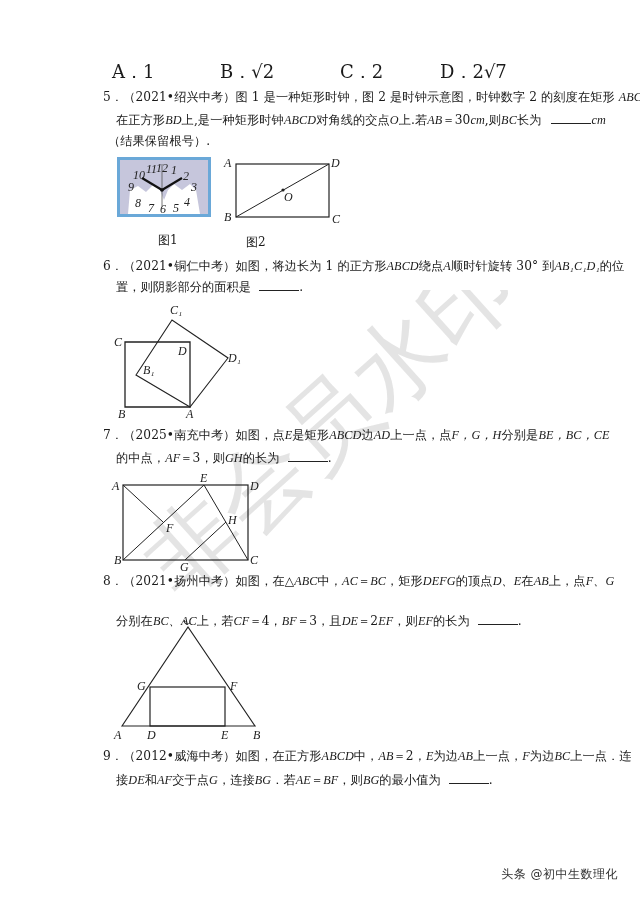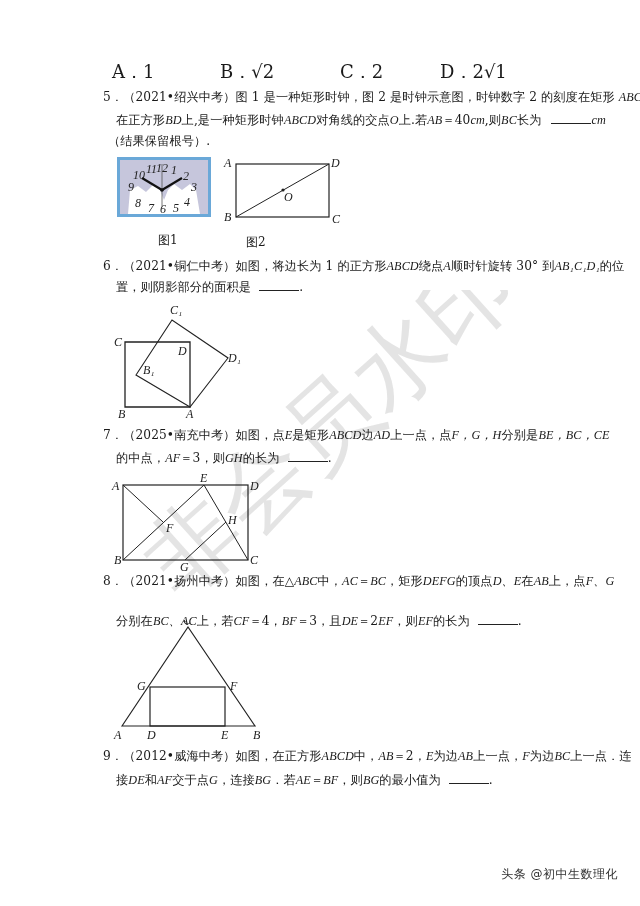--- a/index.html
+++ b/index.html
@@ -24,27 +24,27 @@
 <div class="watermark">
   <svg width="420" height="330" viewBox="0 0 420 330">
     <text x="0" y="0" transform="translate(40,310) rotate(-42)" style="font-style:normal;font-family:'DejaVu Sans',sans-serif;font-size:92px;fill:#dcdcdc;opacity:0.75">非会员水印</text>
   </svg>
 </div>
 
 <div>
   <span class="opt" style="left:112px">A．1</span>
   <span class="opt" style="left:220px"><span>B．</span><span>√2</span></span>
   <span class="opt" style="left:340px">C．2</span>
-  <span class="opt" style="left:440px"><span>D．</span><span>2√1</span></span>
+  <span class="opt" style="left:440px"><span>D．</span><span>2√7</span></span>
 </div>
 
 <div>
   <div class="line" style="left:103px;top:89px"><span>5．（2021•绍兴中考）图 1 是一种矩形时钟，图 2 是时钟示意图，时钟数字 2 的刻度在矩形 </span><span class="it">ABCD</span></div>
   <div class="line" style="left:116px;top:112px">
-    <span>在正方形</span><span class="it">BD</span><span>上,是一种矩形时钟</span><span class="it">ABCD</span><span>对角线的交点</span><span class="it">O</span><span>上.若</span><span class="it">AB</span><span>＝40</span><span class="it">cm</span><span>,则</span><span class="it">BC</span><span>长为</span>
+    <span>在正方形</span><span class="it">BD</span><span>上,是一种矩形时钟</span><span class="it">ABCD</span><span>对角线的交点</span><span class="it">O</span><span>上.若</span><span class="it">AB</span><span>＝30</span><span class="it">cm</span><span>,则</span><span class="it">BC</span><span>长为</span>
     <span class="blank" style="width:40px;margin-left:6px"></span><span class="it">cm</span>
   </div>
   <div class="line" style="left:108px;top:133px">（结果保留根号）.</div>
 
   <div class="clock">
     <svg width="88" height="54" viewBox="0 0 88 54">
       <rect x="0" y="0" width="88" height="54" fill="#c6c6dc"></rect>
       <path d="M8 54 L10 30 L18 26 L26 32 L34 24 L40 30 L44 40 L48 30 L54 24 L62 30 L70 24 L76 30 L80 54 Z" fill="#ffffff"></path>
       <g style="font-style:normal;font-family:'DejaVu Serif',serif;font-size:10px;fill:#222">
         <text x="36" y="12">12</text>

